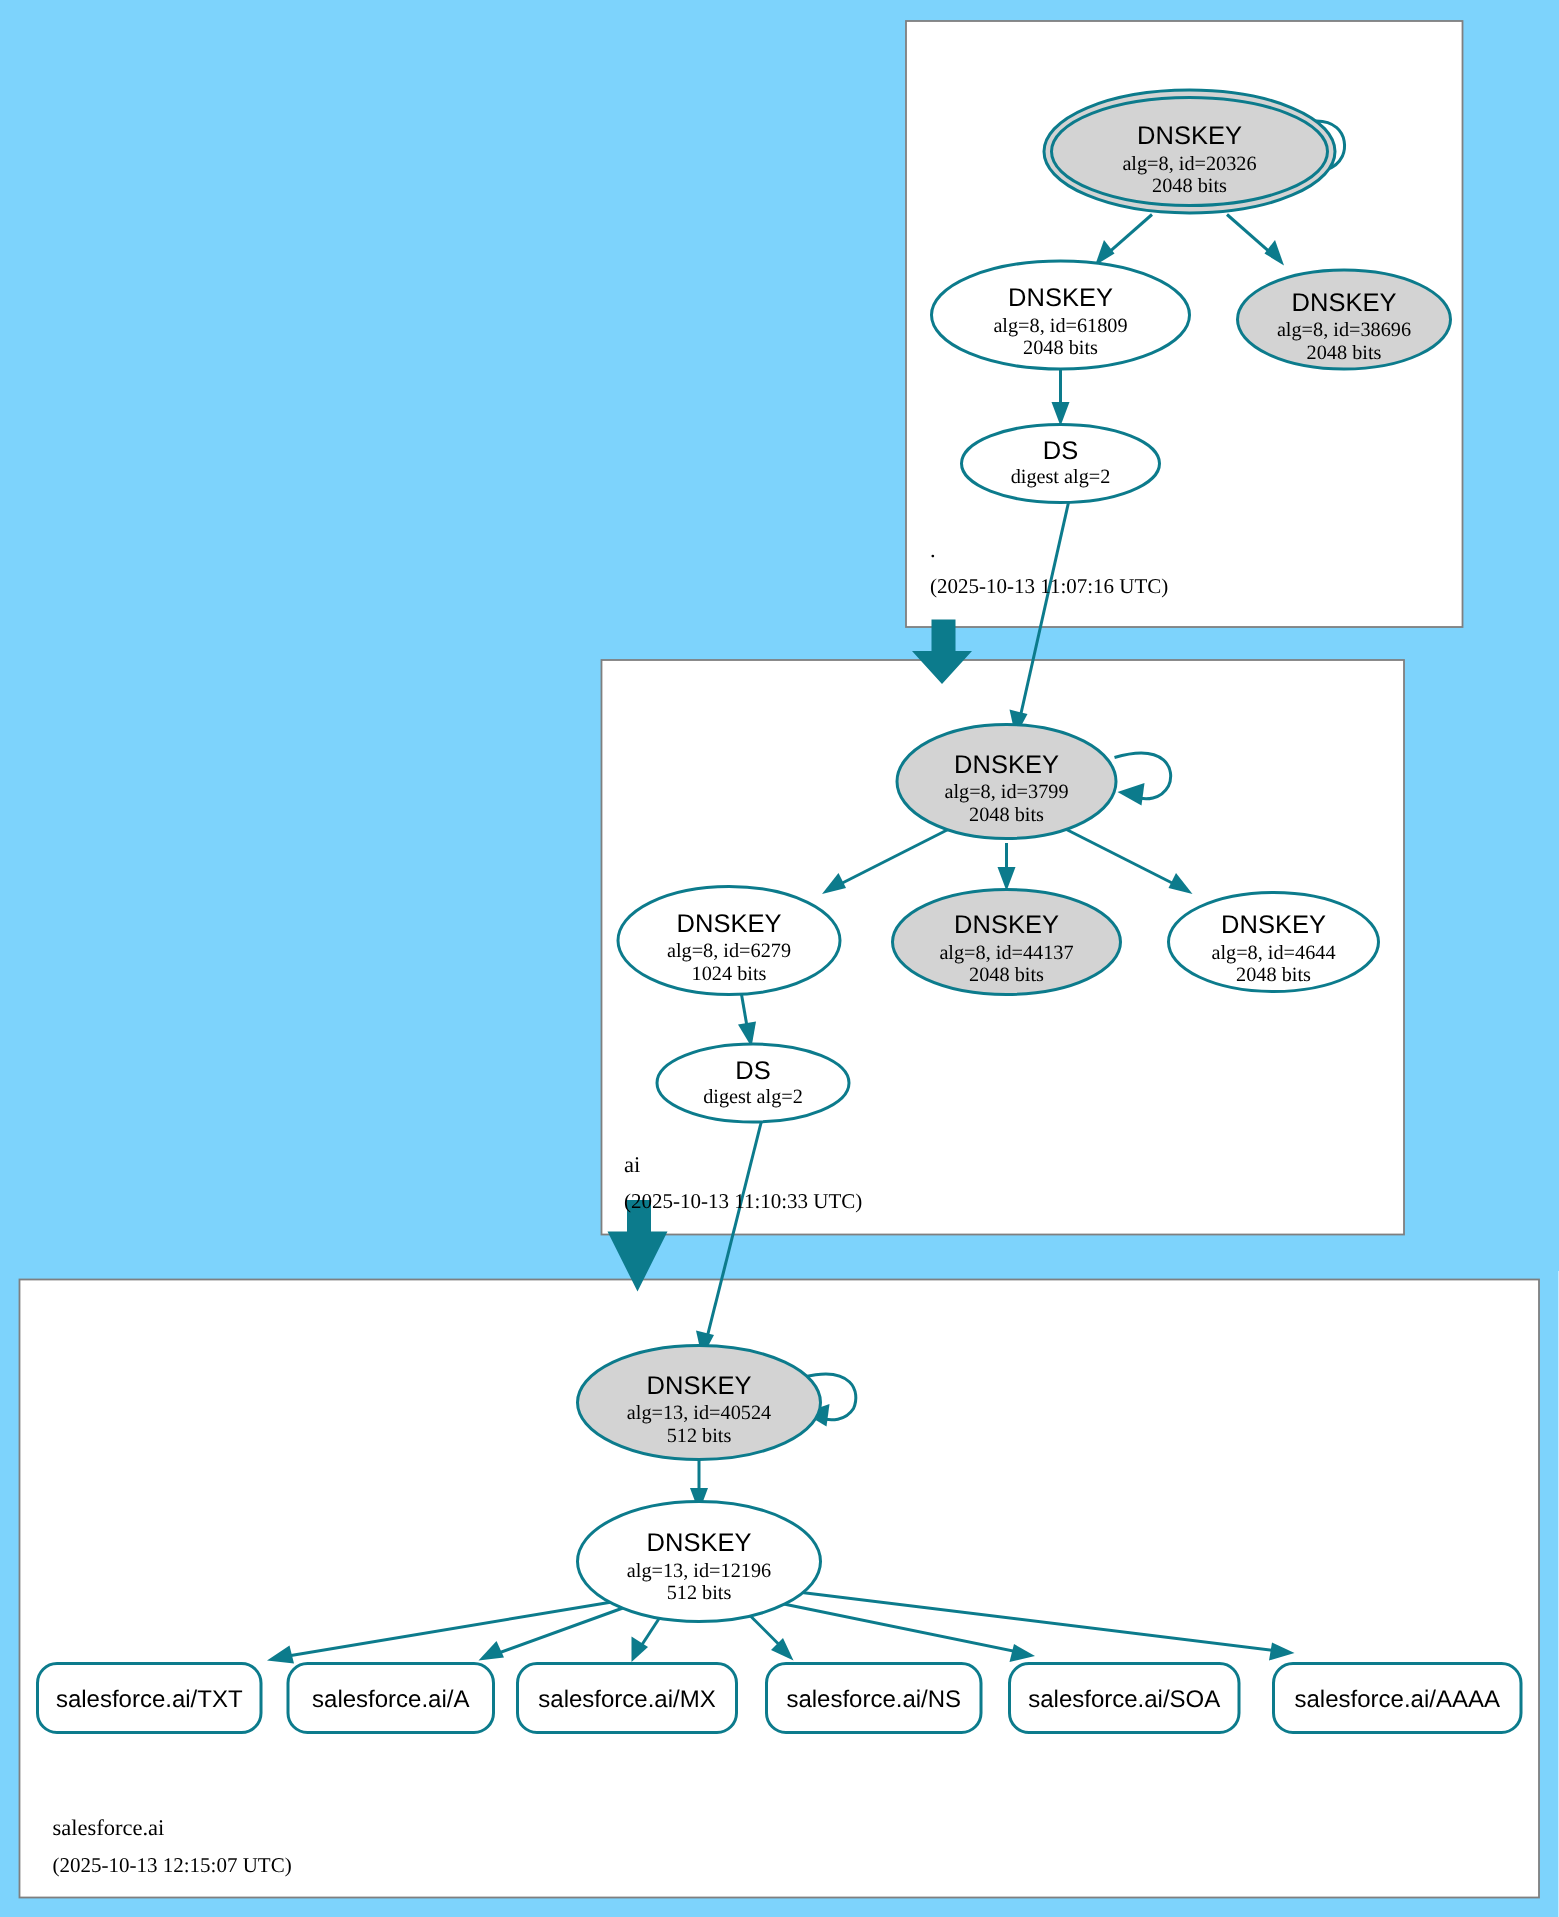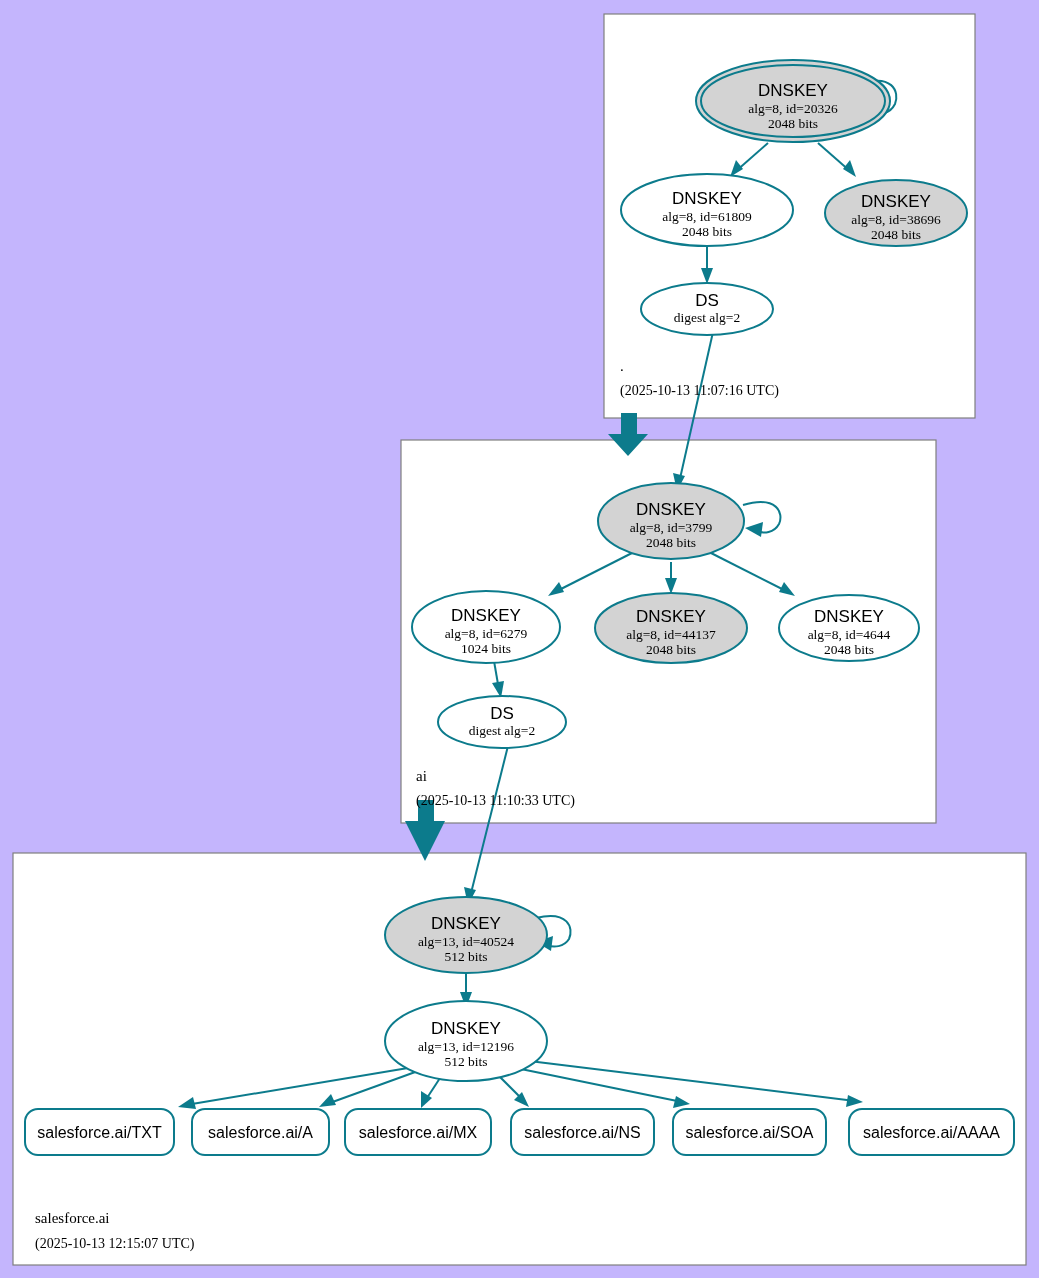--- a/index.html
+++ b/index.html
@@ -4,21 +4,21 @@
 <style>
   html, body {
     margin: 0;
     padding: 0;
     background: #ffffff;
   }
   #canvas {
     position: relative;
     width: 1039px;
     height: 1278px;
-    background: #c4b5fd;
+    background: #7dd3fc;
     overflow: hidden;
     font-family: "Liberation Sans", sans-serif;
   }
   svg#graph {
     position: absolute;
     left: 0;
     top: 0;
     width: 1039px;
     height: 1278px;
   }

